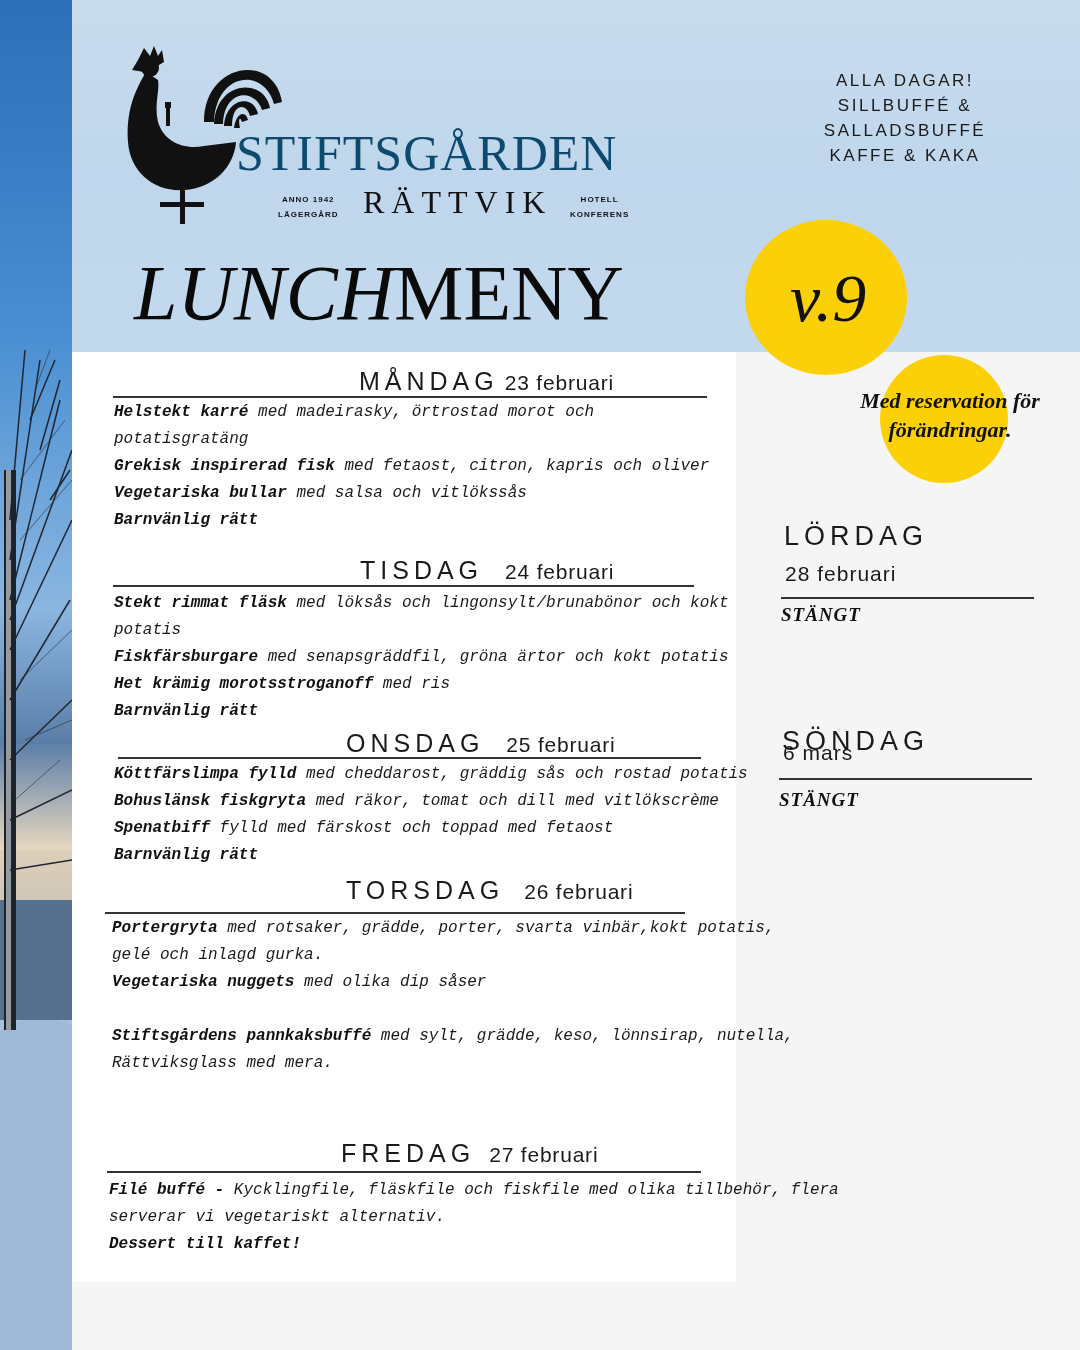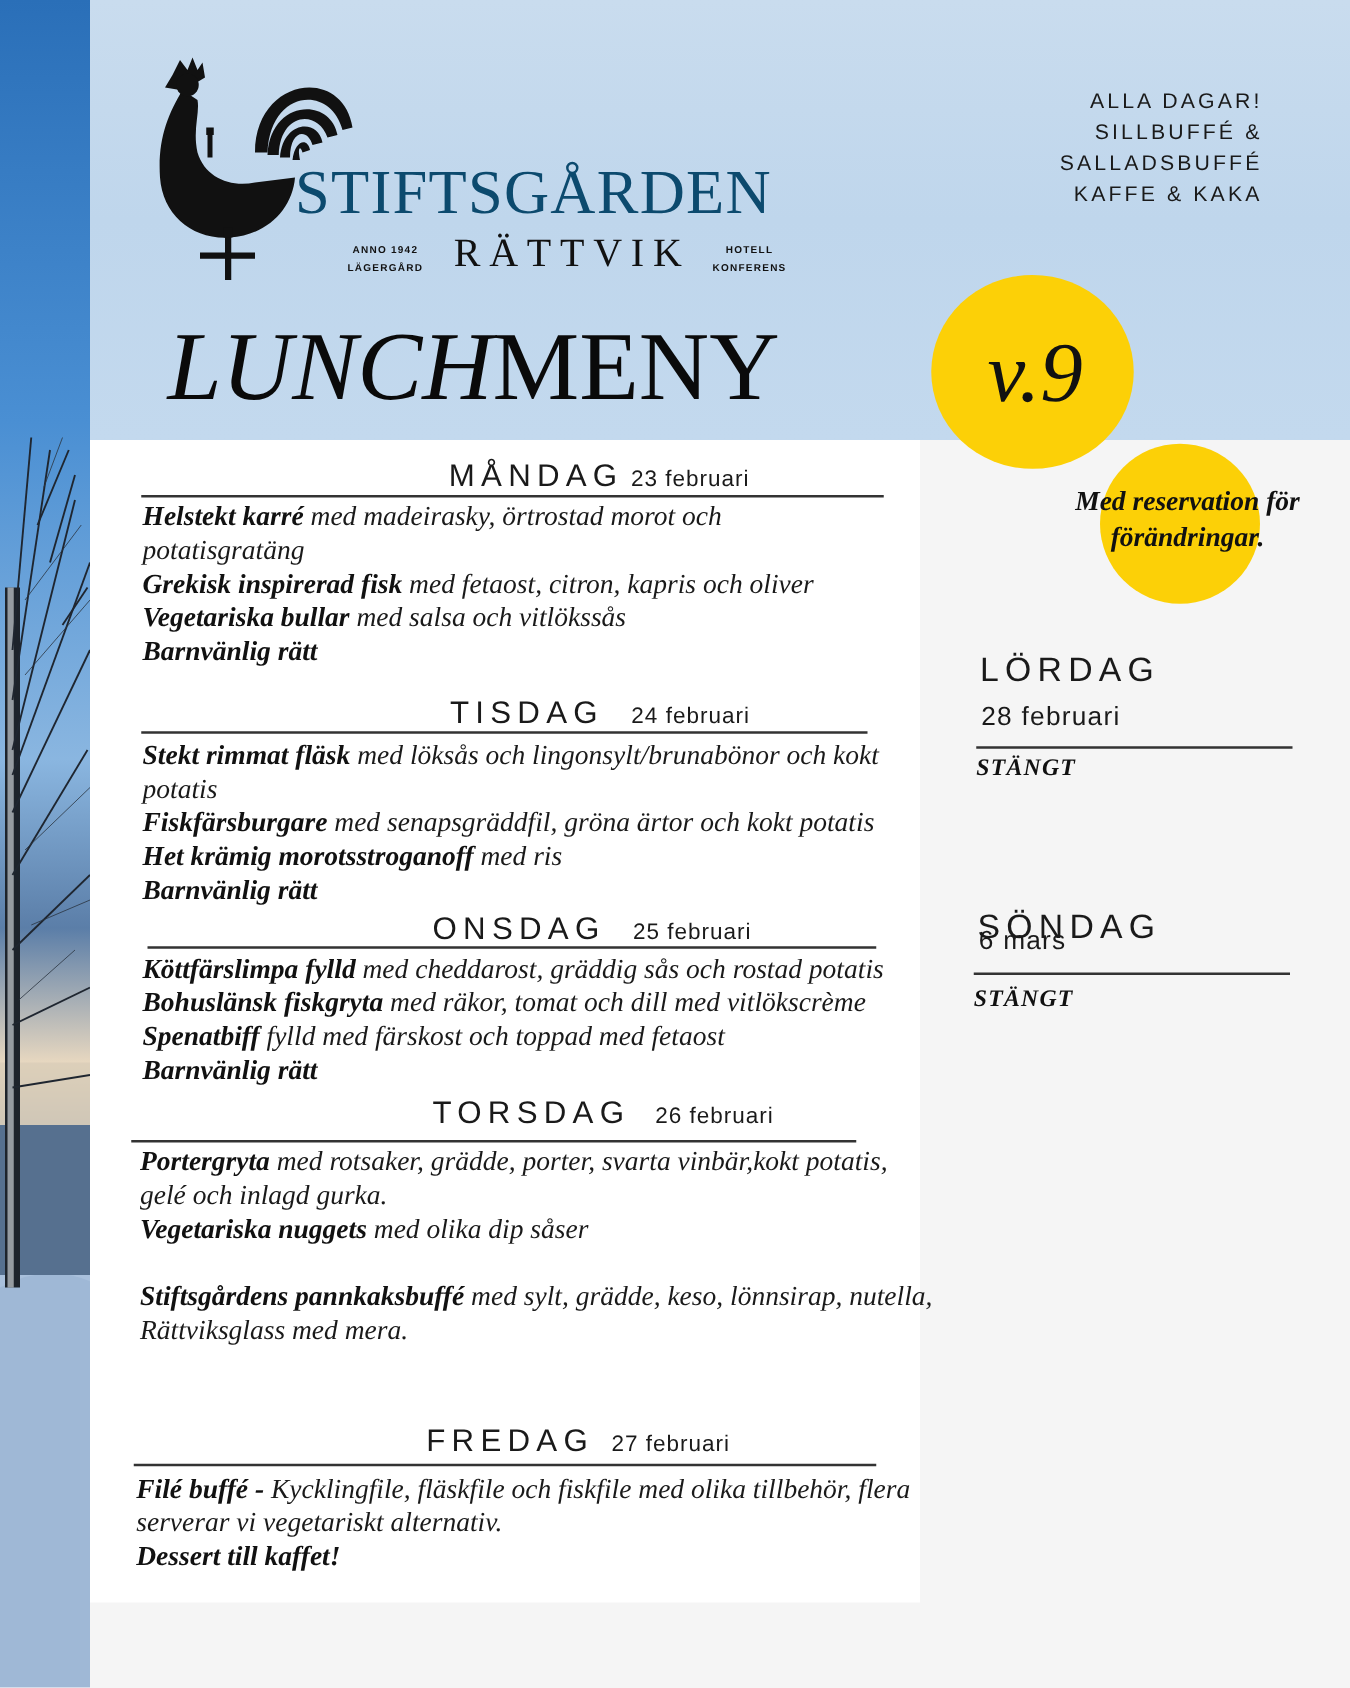--- a/index.html
+++ b/index.html
@@ -58,21 +58,21 @@
       position: absolute; left: 134px; top: 254px;
       font-family: "Liberation Serif", serif;
       font-size: 78px; line-height: 1; color: #0a0a0a;
     }
     .lunch-title .it { font-style: italic; }
 
     
     .buffet {
       position: absolute; left: 800px; top: 68px; width: 210px;
       font-family: "Liberation Sans", sans-serif; font-size: 17px;
-      letter-spacing: 2.5px; text-align: right; line-height: 25px; color: #1a1a1a;
+      letter-spacing: 2.5px; text-align: center; line-height: 25px; color: #1a1a1a;
     }
     .circle-week-fix {
       position: absolute; left: 745px; top: 220px; width: 162px; height: 155px;
       border-radius: 50%; background: #fcd007;
     }
     .week-label {
       position: absolute; left: 790px; top: 264px;
       font-family: "Liberation Serif", serif; font-style: italic;
       font-size: 68px; line-height: 1; color: #111;
     }
@@ -85,25 +85,25 @@
       font-family: "Liberation Serif", serif; font-style: italic; font-weight: bold;
       font-size: 22px; line-height: 29px; text-align: center; color: #111;
     }
 
     
     .day-head {
       position: absolute; display: flex; align-items: baseline;
       font-family: "Liberation Sans", sans-serif; color: #1a1a1a;
     }
     .day-name { font-size: 25px; letter-spacing: 5px; }
-    .day-date { font-size: 18px; letter-spacing: 0.8px; margin-left: 10px; }
+    .day-date { font-size: 21px; letter-spacing: 0.8px; margin-left: 10px; }
     .rule { position: absolute; height: 1.5px; background: #333; }
     .dishes {
-      position: absolute; font-family: Liberation Serif, serif;
-      font-style: italic; font-size: 22px; line-height: 27px; color: #1a1a1a;
+      position: absolute; font-family: Liberation Mono, monospace;
+      font-style: italic; font-size: 16px; line-height: 27px; color: #1a1a1a;
     }
     .dishes b { font-weight: bold; color: #111; }
     .dish { display: block; }
     .gap { height: 27px; }
 
     .weekend-name {
       position: absolute; font-family: "Liberation Sans", sans-serif;
       font-size: 27px; letter-spacing: 5px; color: #1a1a1a;
     }
     .weekend-date {

